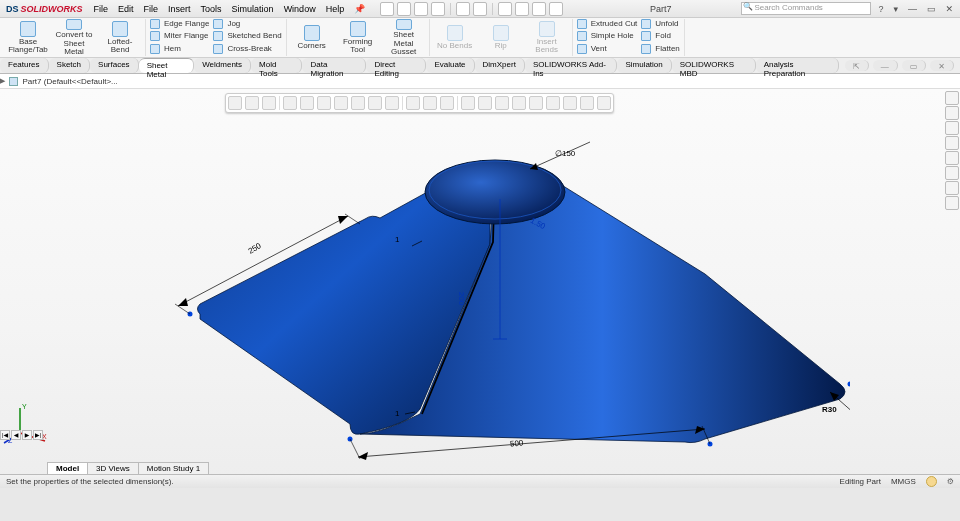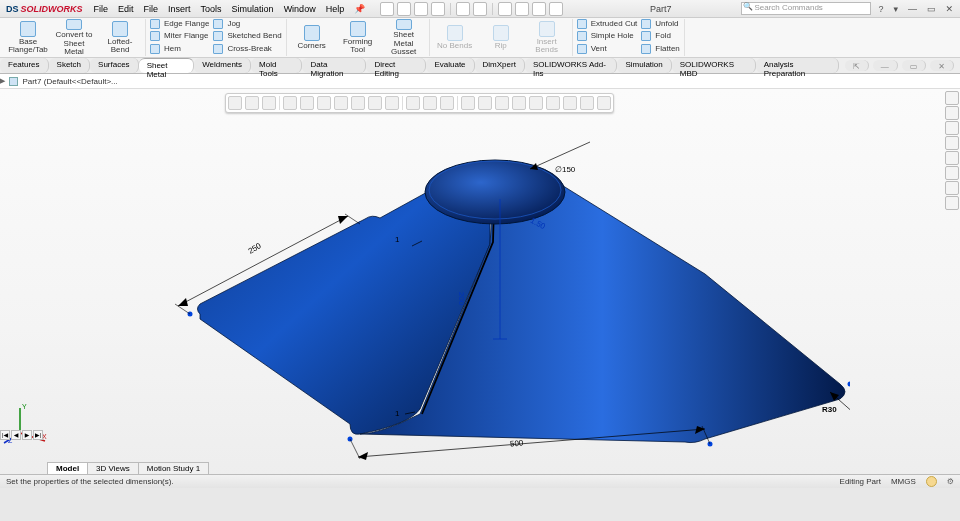--- a/index.html
+++ b/index.html
@@ -369,21 +369,21 @@
       <polygon points="555,315 545,320 547,312" fill="#000"></polygon>
 
       <line x1="680" y1="278" x2="705" y2="300" stroke="#000" stroke-width="0.7"></line>
       <polygon points="680,278 689,281 684,287" fill="#000"></polygon>
 
       <line x1="262" y1="132" x2="272" y2="127" stroke="#000" stroke-width="0.7"></line>
       <line x1="255" y1="300" x2="265" y2="298" stroke="#000" stroke-width="0.7"></line>
     </svg>
   </div>
 
-  <div class="dim" style="left:555px; top:76px;">∅150</div>
+  <div class="dim" style="left:555px; top:60px;">∅150</div>
   <div class="dim dimblue" style="left:530px; top:130px; transform: rotate(28deg);">1.50</div>
   <div class="dim" style="left:248px; top:155px; transform: rotate(-30deg);">250</div>
   <div class="dim dimblue" style="left:455px; top:205px; transform: rotate(90deg);">200</div>
   <div class="dim" style="left:395px; top:146px;">1</div>
   <div class="dim" style="left:395px; top:320px;">1</div>
   <div class="dim" style="left:510px; top:350px; transform: rotate(-5deg);">500</div>
   <div class="dim" style="left:822px; top:316px; font-weight:bold;">R30</div>
 
   <div class="triad">
     <svg width="40" height="40">

